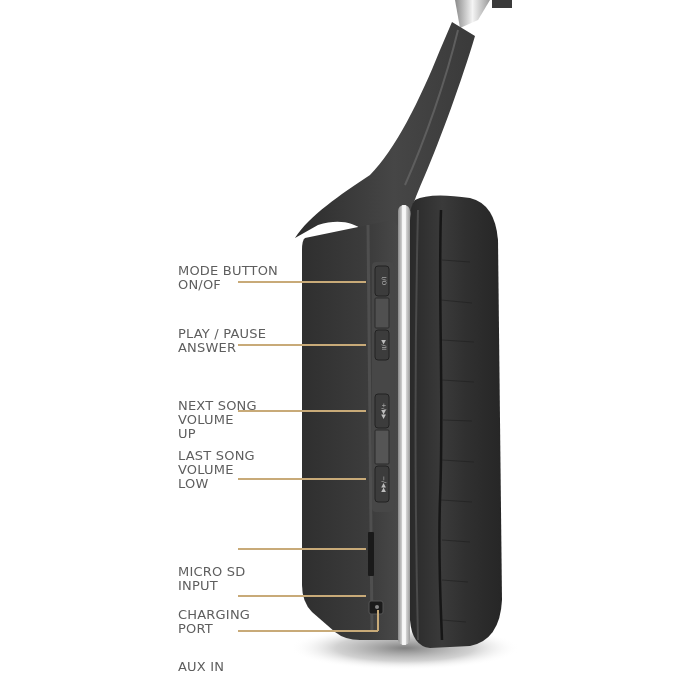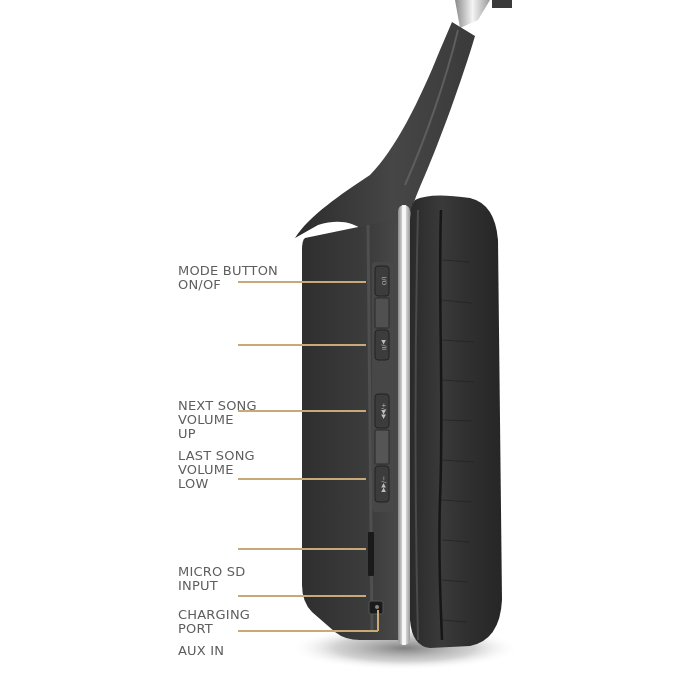--- a/index.html
+++ b/index.html
@@ -113,37 +113,39 @@
         <path d="M442 580 L468 582"></path>
       <path d="M442 620 L466 622"></path>
     </g>
     <path d="M418 210 Q413 420 418 640" stroke="#4a4a4a" stroke-width="2" fill="none"></path>
   </svg>
 
   <div class="label" style="top:264px">MODE BUTTON
 ON/OF</div>
   <div class="leader" style="left:238px;top:281px;width:128px"></div>
 
+  <div class="label" style="top:327px">PLAY / PAUSE
+ANSWER</div>
   <div class="leader" style="left:238px;top:344px;width:128px"></div>
 
   <div class="label" style="top:399px">NEXT SONG
 VOLUME
 UP</div>
   <div class="leader" style="left:238px;top:410px;width:128px"></div>
 
   <div class="label" style="top:449px">LAST SONG
 VOLUME
 LOW</div>
   <div class="leader" style="left:238px;top:478px;width:128px"></div>
 
   <div class="label" style="top:565px">MICRO SD
 INPUT</div>
   <div class="leader" style="left:238px;top:548px;width:128px"></div>
 
   <div class="label" style="top:608px">CHARGING
 PORT</div>
   <div class="leader" style="left:238px;top:595px;width:128px"></div>
 
-  <div class="label" style="top:644px">AUX IN</div>
+  <div class="label" style="top:660px">AUX IN</div>
   <div class="leader" style="left:238px;top:630px;width:140px"></div>
   <div class="leader-v" style="left:377px;top:610px;height:21px"></div>
 
 </div>
 
 </body></html>

